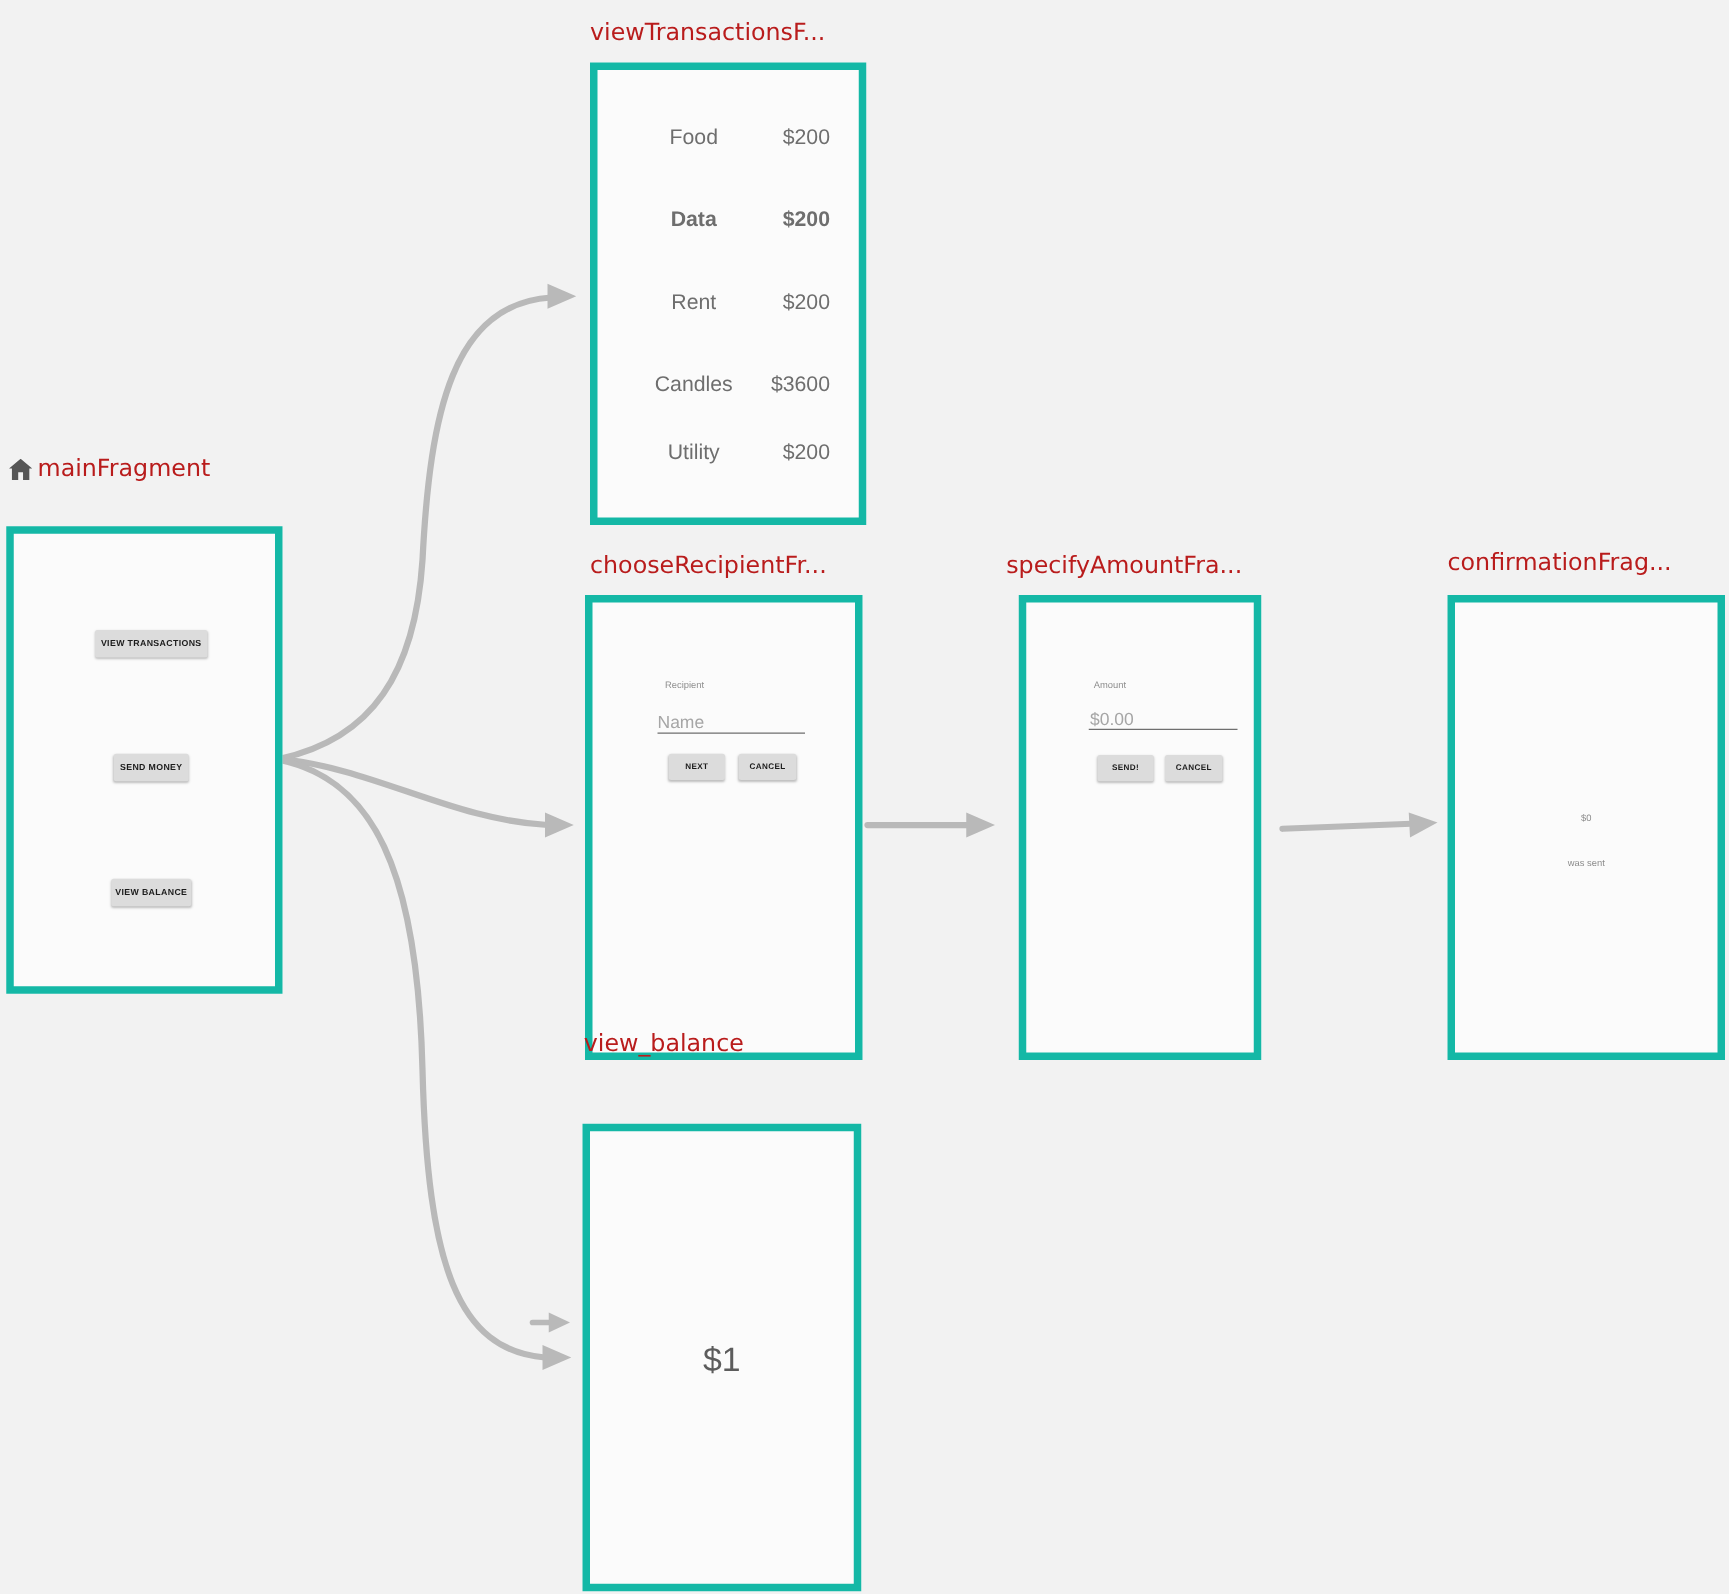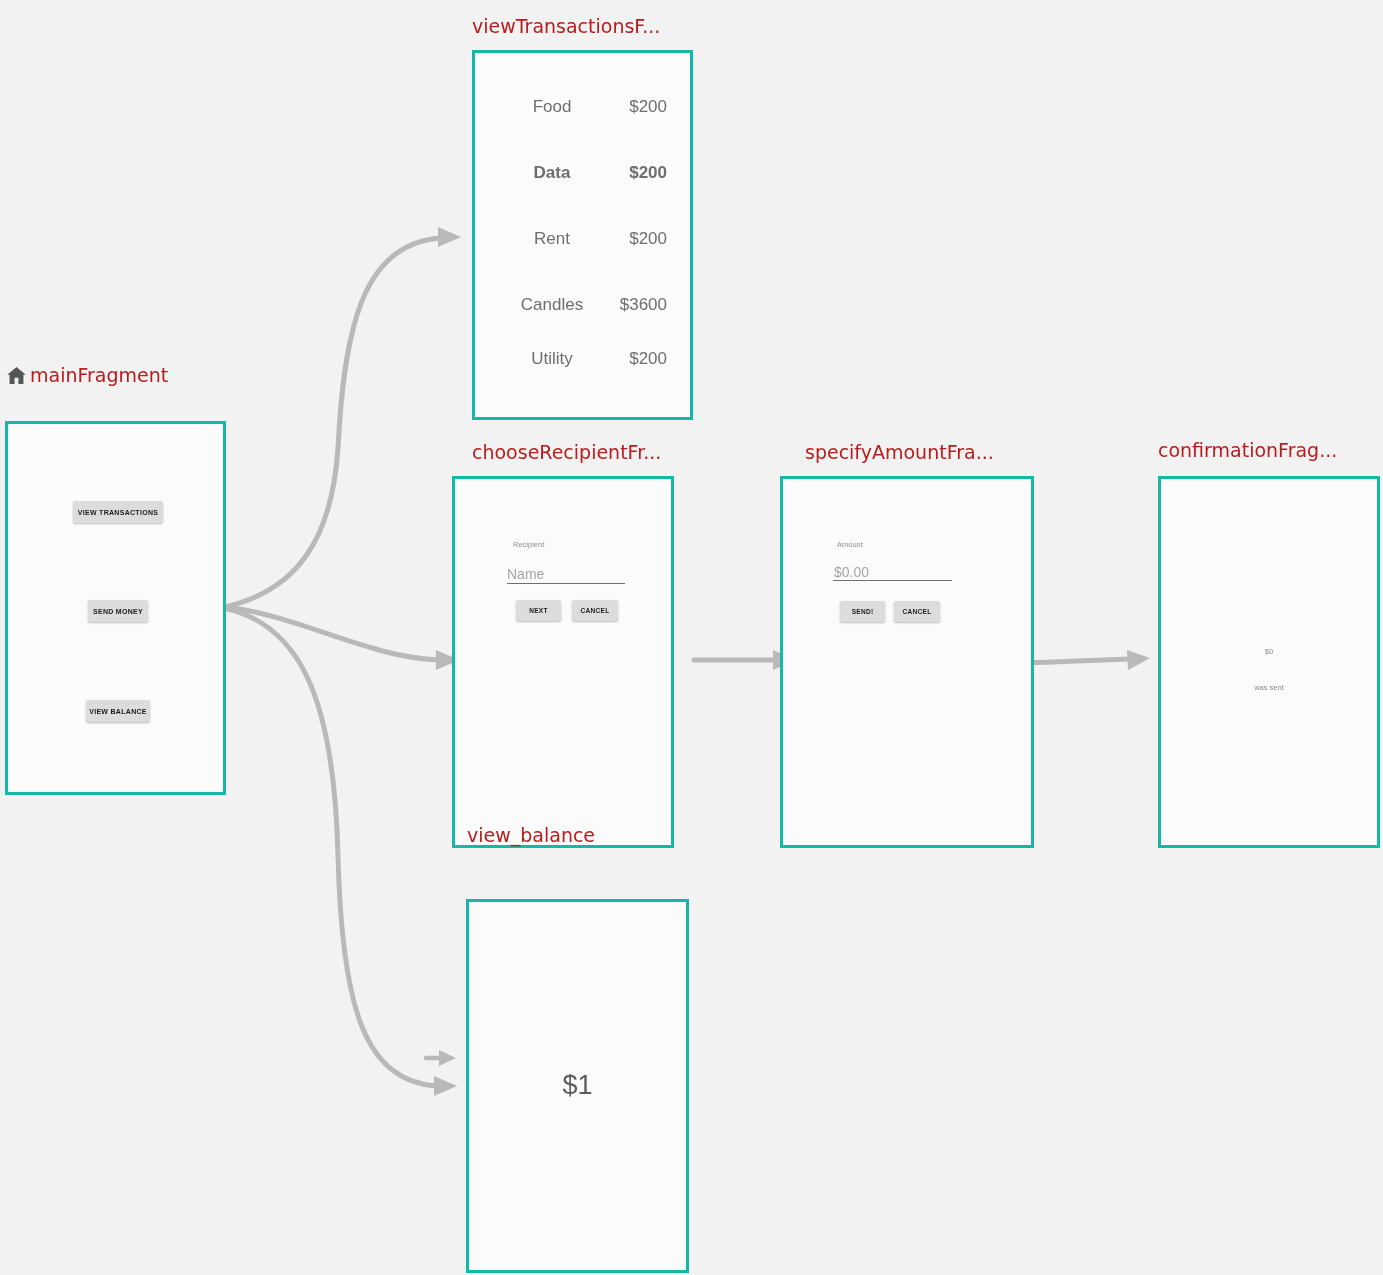--- a/index.html
+++ b/index.html
@@ -10,21 +10,21 @@
   }
   
   .frag-title{
     position:absolute;
     font-family:"DejaVu Sans", sans-serif;
     font-size:19px;color:#b91c1c;white-space:nowrap;
     display:flex;align-items:center;gap:4px;
   }
   .card{
     position:absolute;background:#fbfbfb;
-    border:3px solid #14b8a6;box-sizing:border-box;
+    border:6px solid #14b8a6;box-sizing:border-box;
   }
   .arrow-layer{position:absolute;left:0;top:0;z-index:1;}
   .card, .frag-title{z-index:2;}
   
   .abtn{
     position:absolute;background:#dcdcdc;border-radius:2px;
     box-shadow:0 1px 2px rgba(0,0,0,0.25);
     display:flex;align-items:center;justify-content:center;
     font-size:7px;font-weight:700;letter-spacing:.3px;color:#1b1b1b;
     white-space:nowrap;
@@ -96,32 +96,32 @@
   </div>
   <div class="tx-row" style="top:296px;">
     <span class="tx-label">Utility</span>
     <span class="tx-amount">$200</span>
   </div>
 </div>
 
 <div class="frag-title" style="left:472px;top:441px;">
   <span>chooseRecipientFr...</span>
 </div>
-<div class="card" style="left:452px;top:476px;width:222px;height:372px;">
+<div class="card" style="left:468px;top:476px;width:222px;height:372px;">
   <div class="small-label" style="left:58px;top:61px;">Recipient</div>
   <div class="placeholder" style="left:52px;top:87px;">Name</div>
   <div class="underline" style="left:52px;top:104px;width:118px;"></div>
   <div class="abtn" style="left:61px;top:121px;width:45px;height:21px;font-size:6.5px;">NEXT</div>
   <div class="abtn" style="left:117px;top:121px;width:46px;height:21px;font-size:6.5px;">CANCEL</div>
 </div>
 
 <div class="frag-title" style="left:805px;top:441px;">
   <span>specifyAmountFra...</span>
 </div>
-<div class="card" style="left:780px;top:476px;width:254px;height:372px;padding-left:40px;">
+<div class="card" style="left:815px;top:476px;width:194px;height:372px;padding-left:40px;">
   <div class="small-label" style="left:54px;top:61px;">Amount</div>
   <div class="placeholder" style="left:51px;top:85px;">$0.00</div>
   <div class="underline" style="left:50px;top:101px;width:119px;"></div>
   <div class="abtn" style="left:57px;top:122px;width:45px;height:21px;font-size:6.5px;">SEND!</div>
   <div class="abtn" style="left:111px;top:122px;width:46px;height:21px;font-size:6.5px;">CANCEL</div>
 </div>
 
 <div class="frag-title" style="left:1158px;top:439px;">
   <span>confirmationFrag...</span>
 </div>

